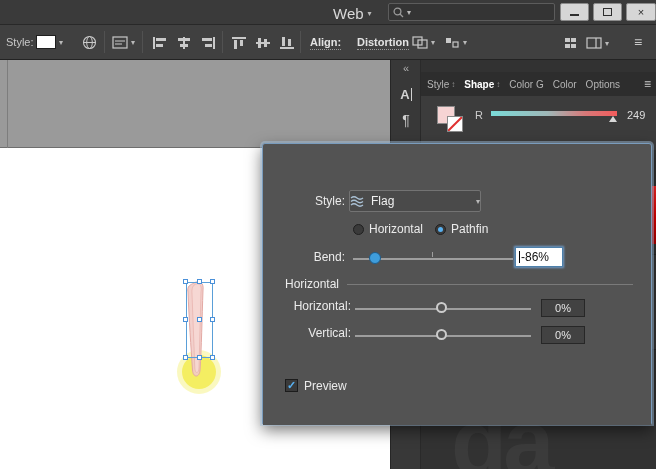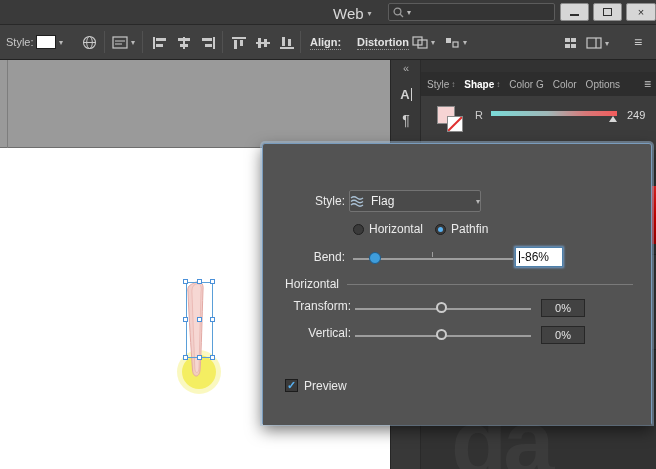--- a/index.html
+++ b/index.html
@@ -320,21 +320,21 @@
       <div class="abs" style="left:169px;top:83px;width:1px;height:5px;background:#9e9e9e;"></div>
       <div id="bend-handle" class="abs" style="left:106px;top:83px;"></div>
       <div id="bend-field" class="abs" style="left:252px;top:78px;width:48px;height:20px;">
         <span class="caret"></span>
         <span>-86%</span>
       </div>
 
       <span class="abs dlg-label" style="left:22px;top:108px;">Horizontal</span>
       <div class="abs" style="left:84px;top:115px;width:286px;height:1px;background:#7a7a7a;"></div>
 
-      <span class="abs dlg-label-r" style="left:12px;top:130px;width:76px;">Transform:</span>
+      <span class="abs dlg-label-r" style="left:12px;top:130px;width:76px;">Horizontal:</span>
       <div class="abs slider-track" style="left:92px;top:139px;width:176px;"></div>
       <div class="abs slider-handle-hollow" style="left:173px;top:133px;"></div>
       <div class="abs val-field" style="left:278px;top:130px;width:44px;height:18px;">0%</div>
 
       <span class="abs dlg-label-r" style="left:12px;top:157px;width:76px;text-align:right;">Vertical:</span>
       <div class="abs slider-track" style="left:92px;top:166px;width:176px;"></div>
       <div class="abs slider-handle-hollow" style="left:173px;top:160px;"></div>
       <div class="abs val-field" style="left:278px;top:157px;width:44px;height:18px;">0%</div>
 
       <div id="preview-check" class="abs" style="left:22px;top:210px;">

